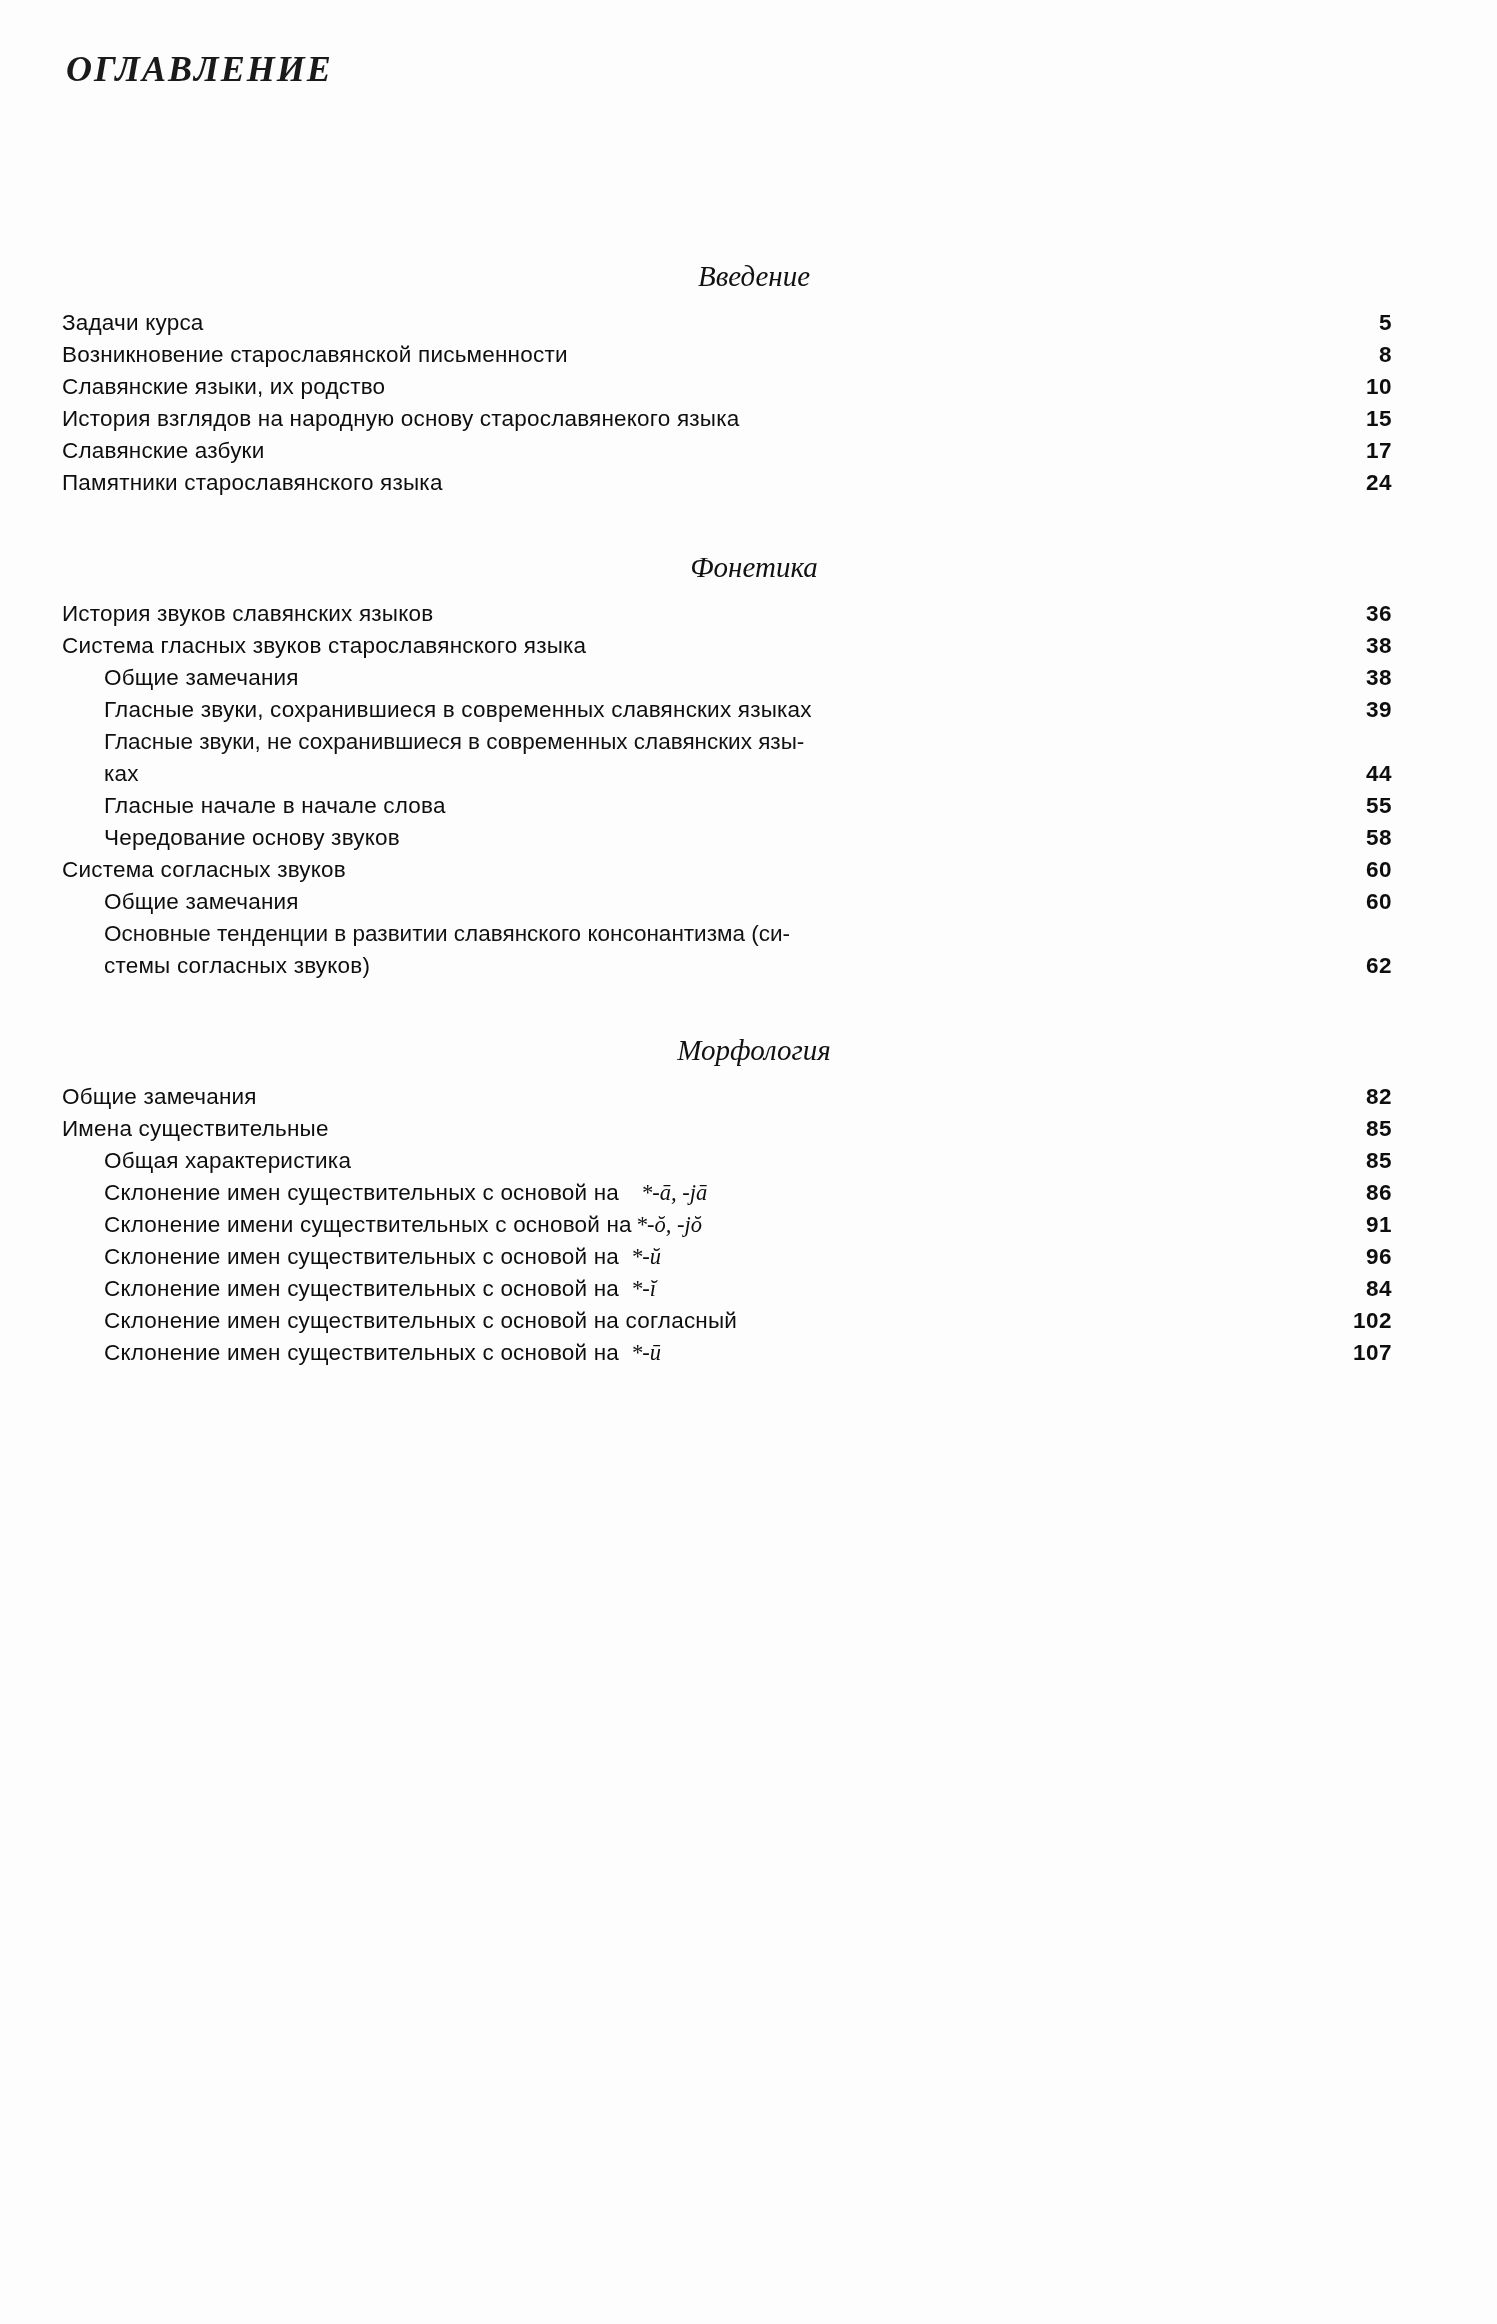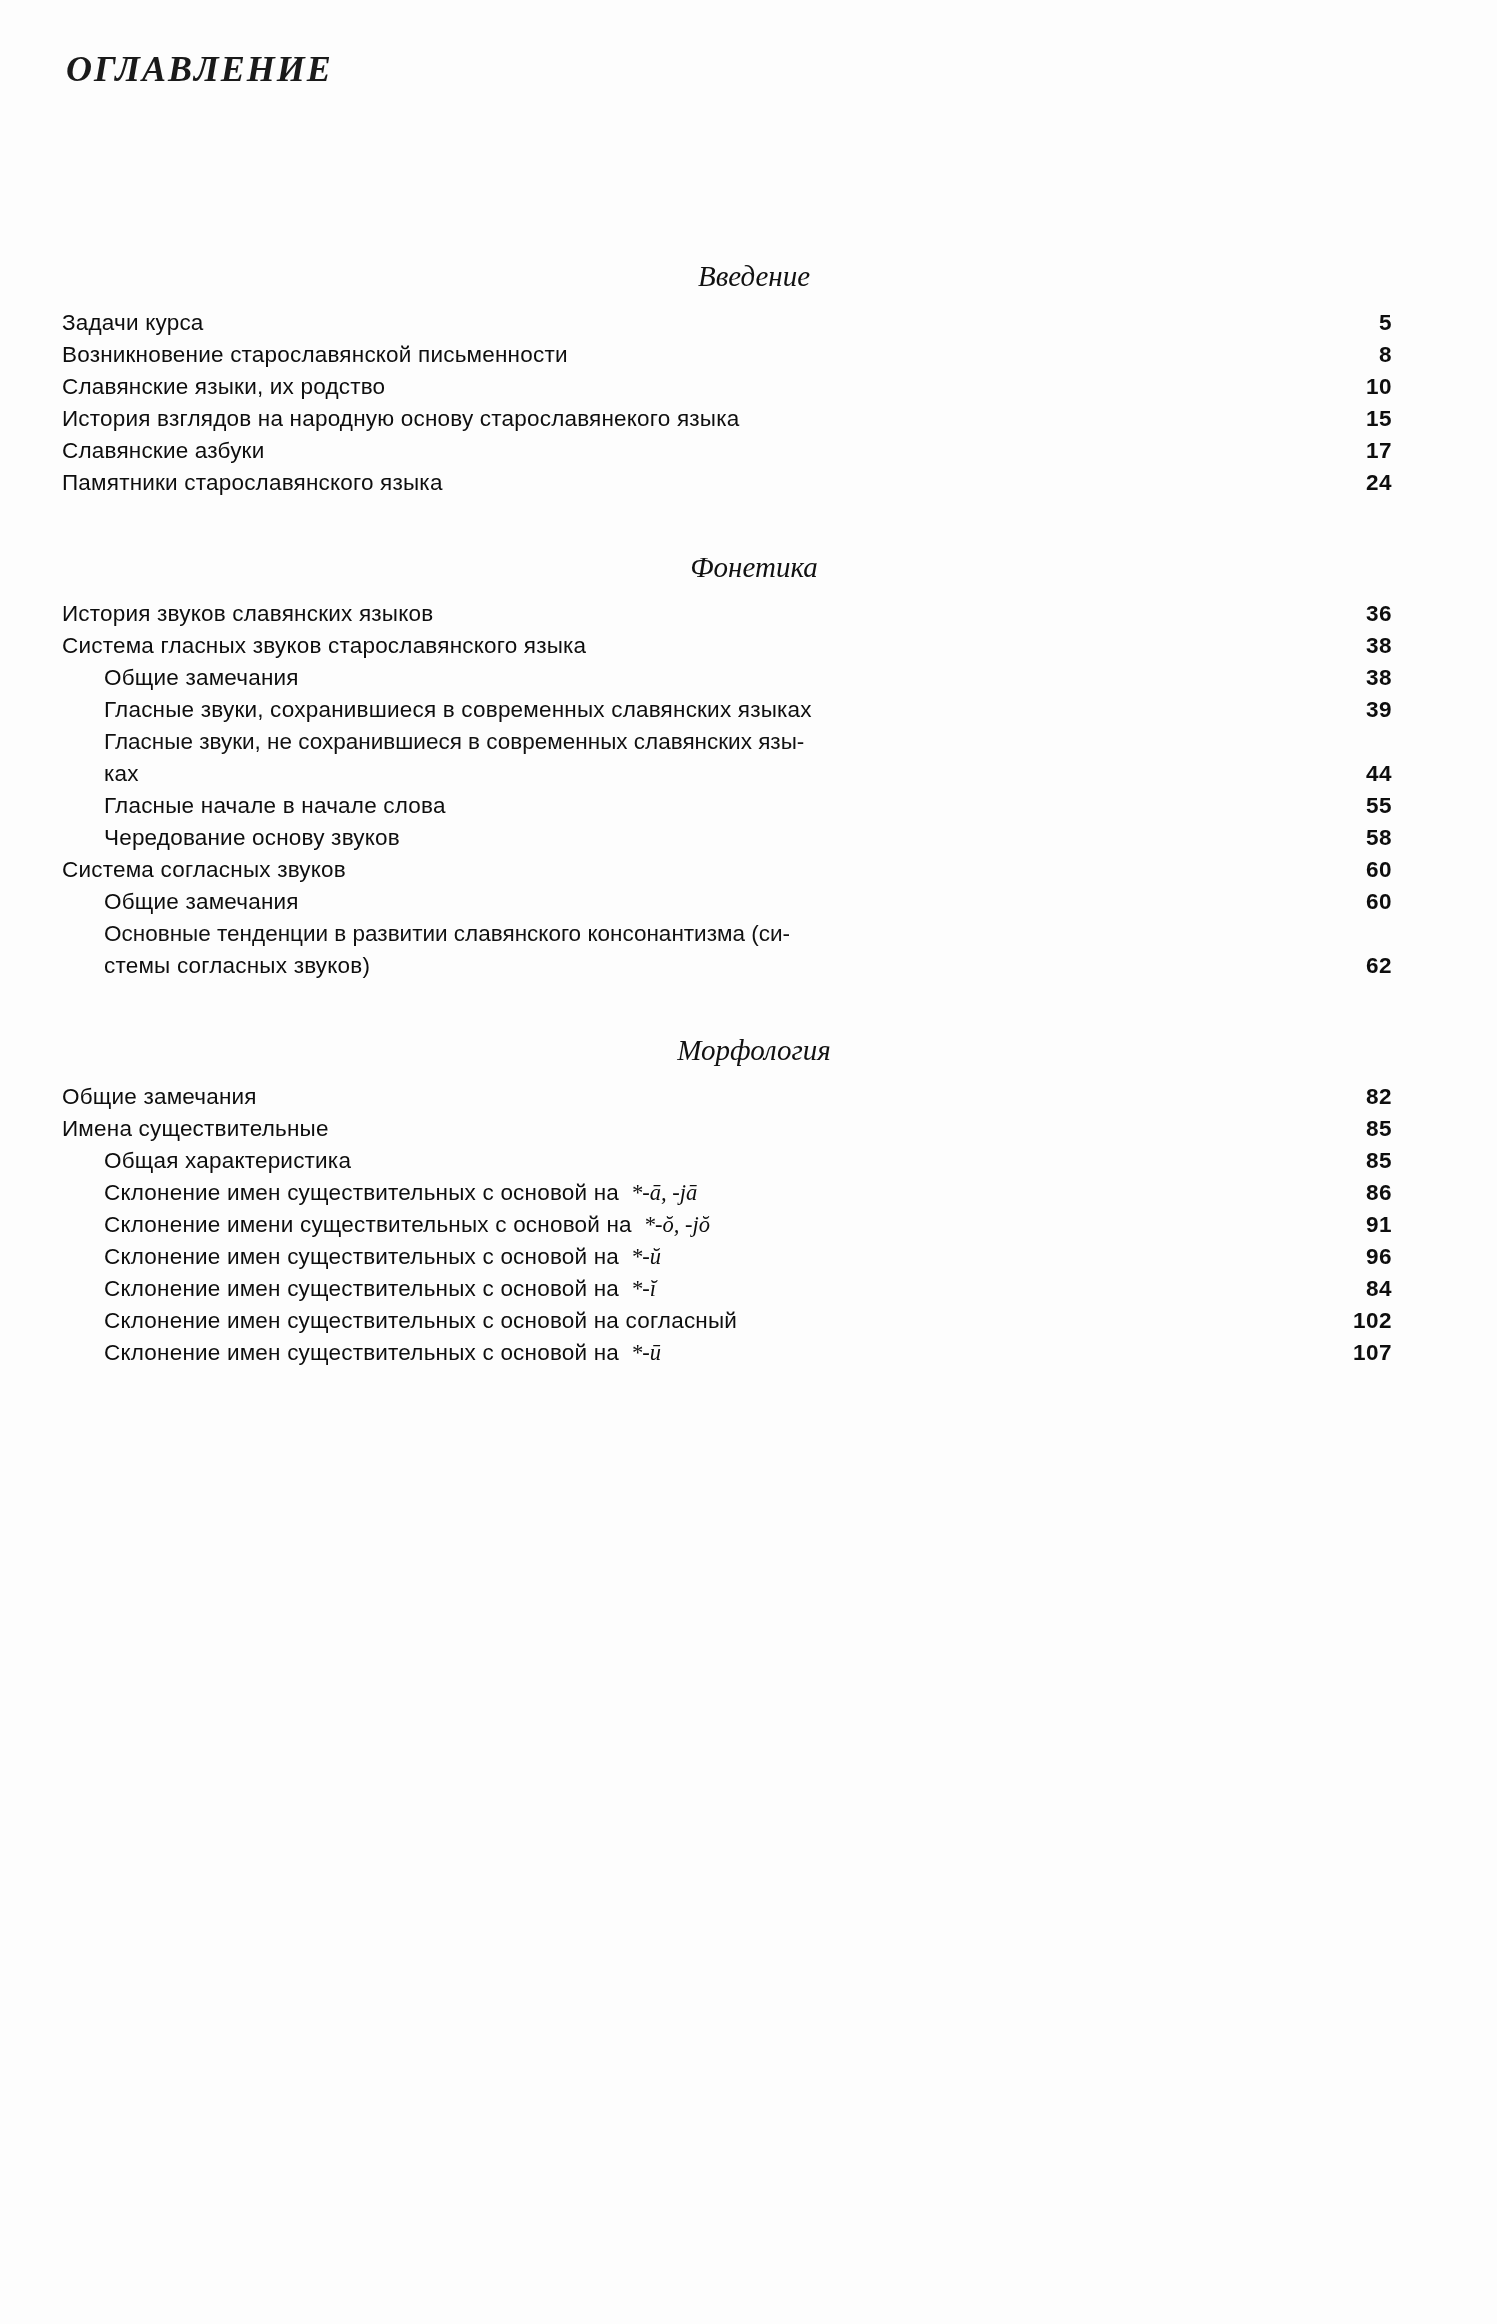--- a/index.html
+++ b/index.html
@@ -252,28 +252,28 @@
         </div>
 
         <div class="row indent1">
           <span class="label">Общая  характеристика</span>
           <span class="leader"></span>
           <span class="page-num">85</span>
         </div>
 
         <div class="row indent1">
           <span class="label">Склонение  имен  существительных  с  основой  на</span>
-          <span class="italic-term" style="margin-left:12px;">*-ā,  -jā</span>
+          <span class="italic-term" style="margin-left:22px;">*-ā,  -jā</span>
           <span class="leader"></span>
           <span class="page-num">86</span>
         </div>
 
         <div class="row indent1">
           <span class="label">Склонение  имени  существительных  с  основой  на</span>
-          <span class="italic-term" style="margin-left:12px;">*-ŏ,  -jŏ</span>
+          <span class="italic-term" style="margin-left:4px;">*-ŏ,  -jŏ</span>
           <span class="leader"></span>
           <span class="page-num">91</span>
         </div>
 
         <div class="row indent1">
           <span class="label">Склонение  имен  существительных  с  основой  на</span>
           <span class="italic-term" style="margin-left:12px;">*-ŭ</span>
           <span class="leader"></span>
           <span class="page-num">96</span>
         </div>

